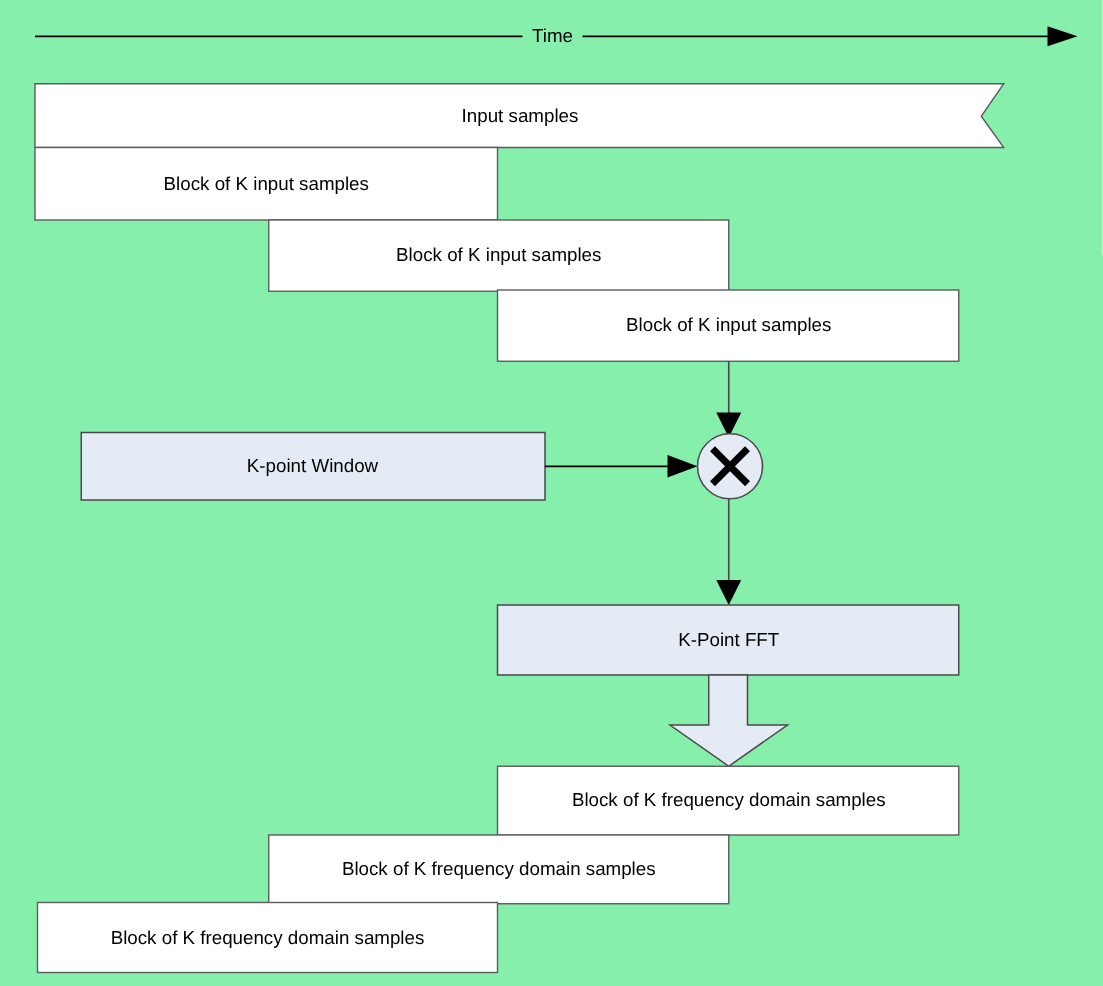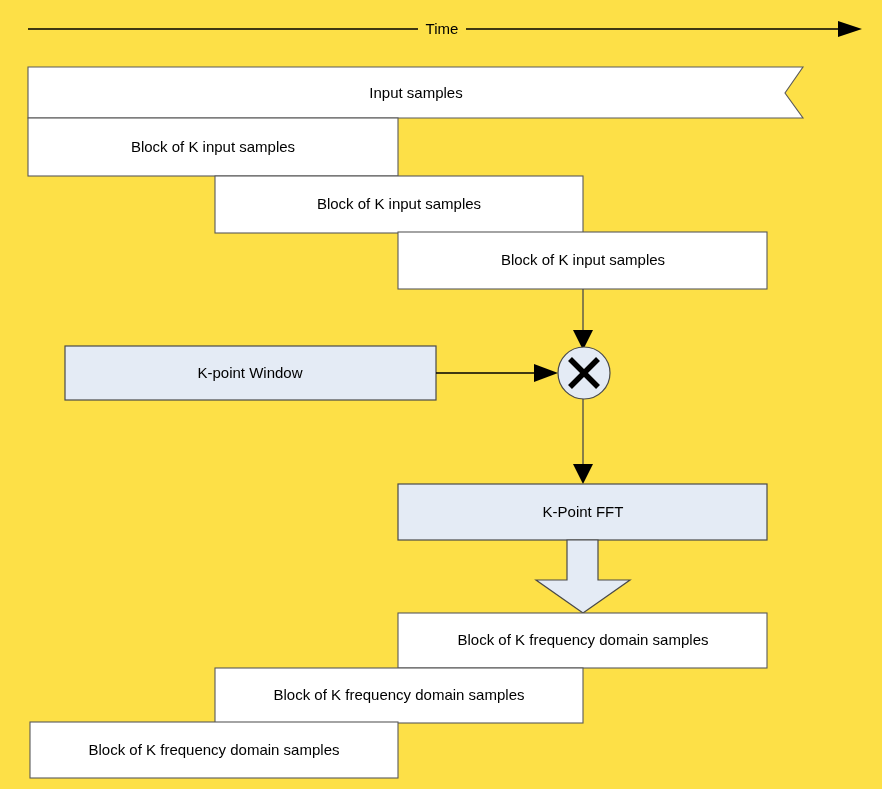--- a/index.html
+++ b/index.html
@@ -7,21 +7,21 @@
     padding: 0;
     background: #ffffff;
   }
   body {
     font-family: "Liberation Sans", sans-serif;
   }
   #diagram-root {
     position: relative;
     width: 882px;
     height: 789px;
-    background: #fde047;
+    background: #86efac;
     overflow: hidden;
   }
   #diagram-svg {
     position: absolute;
     top: 0;
     left: 0;
     width: 882px;
     height: 789px;
   }
   .dgm-text {

